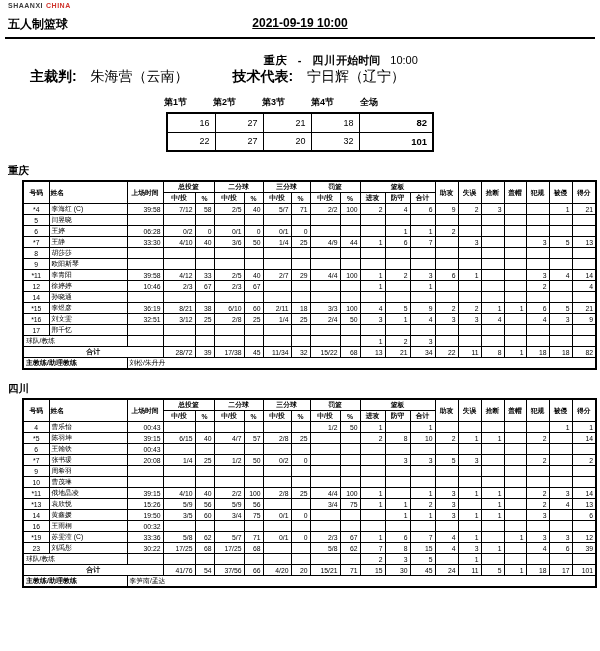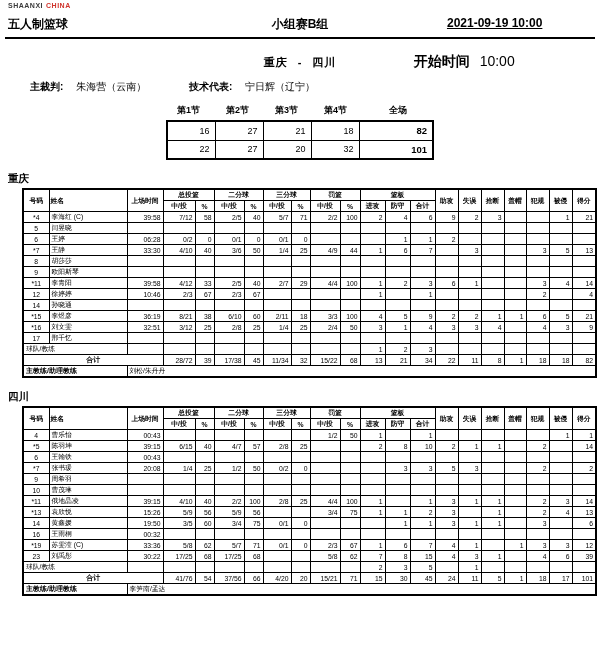--- a/index.html
+++ b/index.html
@@ -16,33 +16,33 @@
   .hdr { border-bottom:2.5px solid #000; padding:0 3px 4px 3px; }
   .hrow { display:grid; grid-template-columns:1fr 1fr 1fr; font-size:12px; font-weight:bold; margin-top:4px; }
   .h-left { text-align:left; }
   .h-center { text-align:center; }
   .h-right { text-align:center;text-decoration:underline; }
 
   
   .matchline { display:grid; grid-template-columns:1fr auto 1fr; align-items:center; margin-top:14px; padding:0 3px; }
   .match-title { font-size:11px; font-weight:bold; letter-spacing:1px; }
   .match-title .dash { margin:0 10px; }
-  .start { text-align:center; font-size:14px; }
+  .start { text-align:left; font-size:11px; }
   .start .lbl { font-weight:bold; margin-right:10px; }
 
   
-  .refline { font-size:10px; margin-top:9px; padding-left:25px; }
+  .refline { font-size:14px; margin-top:0; padding-left:25px; }
   .refline .lbl { font-weight:bold; }
   .refline .val { margin-left:10px; }
   .refline .lbl2 { font-weight:bold; margin-left:40px; }
 
   
   .qwrap { margin-top:10px; }
   .qlabels { display:flex; width:272px; margin:0 auto 3px auto; font-size:9px; font-weight:bold; }
-  .qlabels span { width:49px; text-align:center; }
+  .qlabels span { width:49px; }
   .qlabels .qfull-l { width:76px; }
   table.qtable { border-collapse:collapse; border:2px solid #000; margin:0 auto; }
   .qtable td { border:1px solid #000; width:48px; height:19px; font-size:9px; text-align:right; padding-right:5px; }
   .qtable td.qfull { width:74px; font-weight:bold; font-size:9.5px; }
 
   
   .section { margin-top:12px; }
   .tname { font-size:10.5px; font-weight:bold; padding-left:3px; margin-bottom:2px; }
   table.stats { border-collapse:collapse; border:2px solid #000; table-layout:fixed; width:572px; margin-left:17px; font-size:6.8px; }
   .stats th, .stats td { border:1px solid #000; overflow:hidden; white-space:nowrap; padding:0 2px; }
@@ -58,21 +58,20 @@
 
 <div class="sheet">
 
   <div class="logo">
     <span class="logo-shaanxi">SHAANXI</span><span class="logo-china">CHINA</span>
   </div>
 
   <div class="hdr">
     <div class="hrow">
       <span class="h-left">五人制篮球</span>
-      <span class="h-center">小组赛B组</span>
       <span class="h-right">2021-09-19  10:00</span>
     </div>
   </div>
 
   <div class="matchline">
     <span></span>
     <span class="match-title">
       <span>重庆</span><span class="dash">-</span><span>四川</span>
     </span>
     <span class="start">

